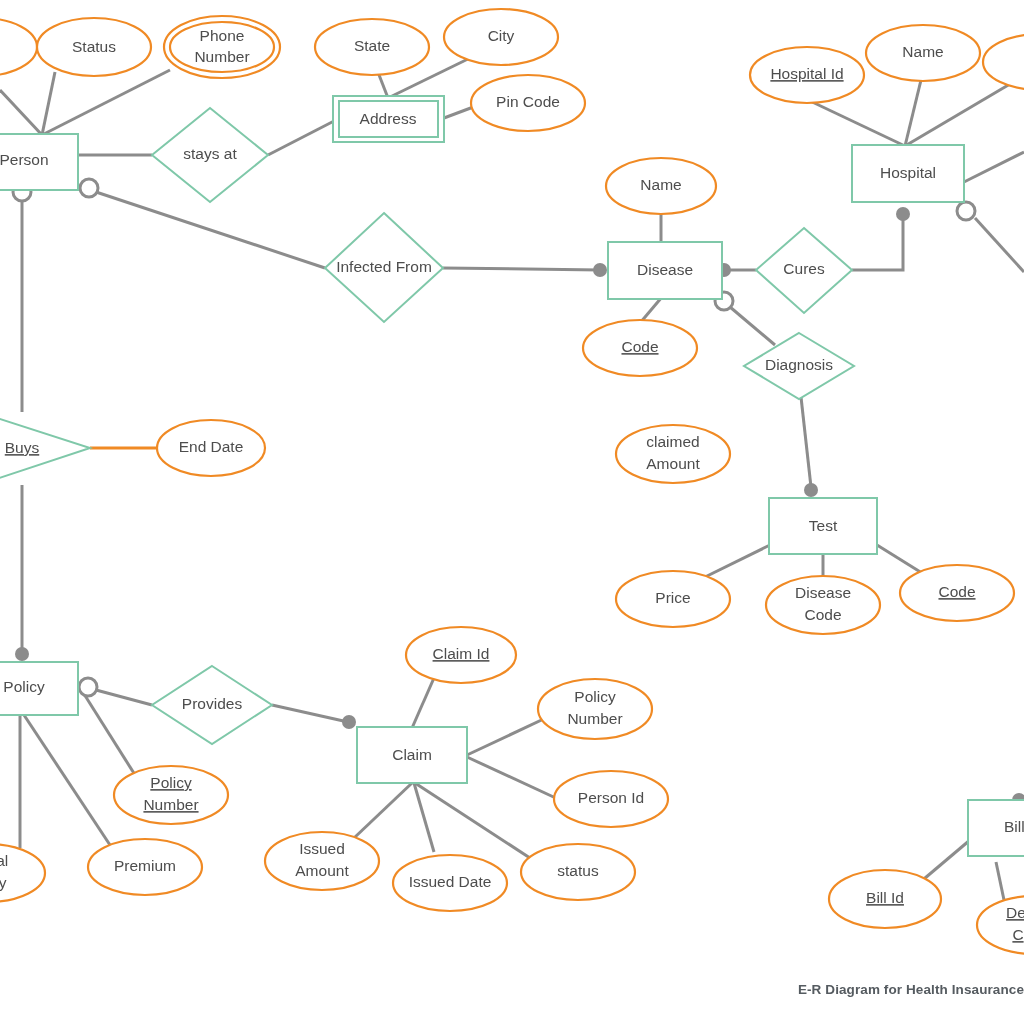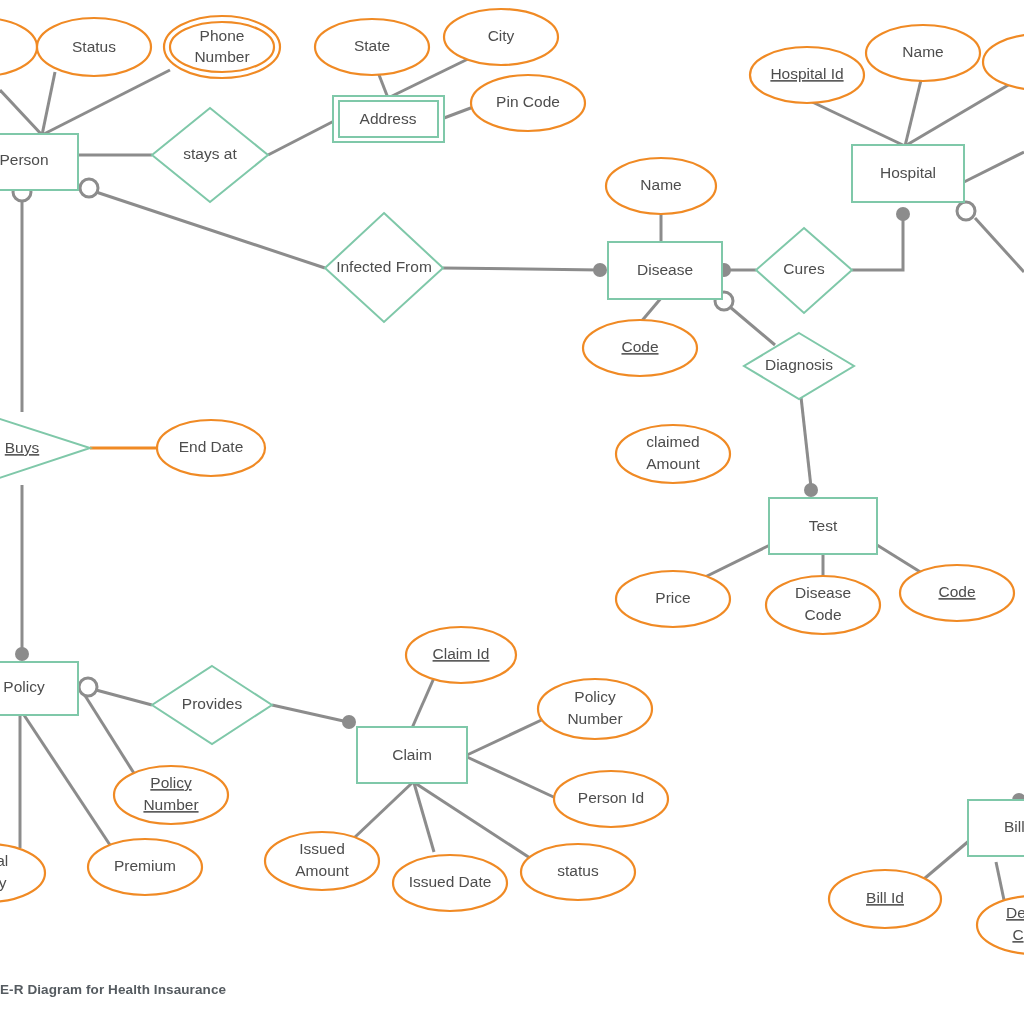--- a/index.html
+++ b/index.html
@@ -80,21 +80,21 @@
     dominant-baseline: middle;
   }
   text.lbl-key {
     text-decoration: underline;
   }
   .caption {
     position: absolute;
     left: 0;
     top: 982px;
     width: 1024px;
-    text-align: left;
+    text-align: right;
     font-family: "Liberation Sans", sans-serif;
     font-size: 13.5px;
     font-weight: bold;
     color: #555b60;
     letter-spacing: 0.1px;
   }
 </style>
 </head>
 <body>
 

